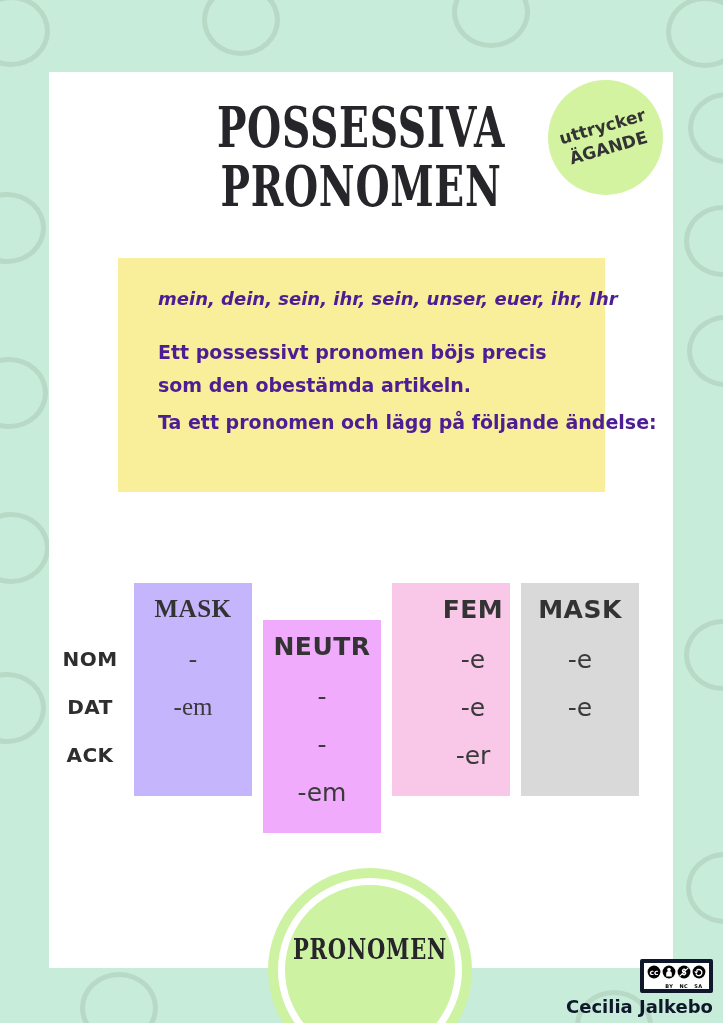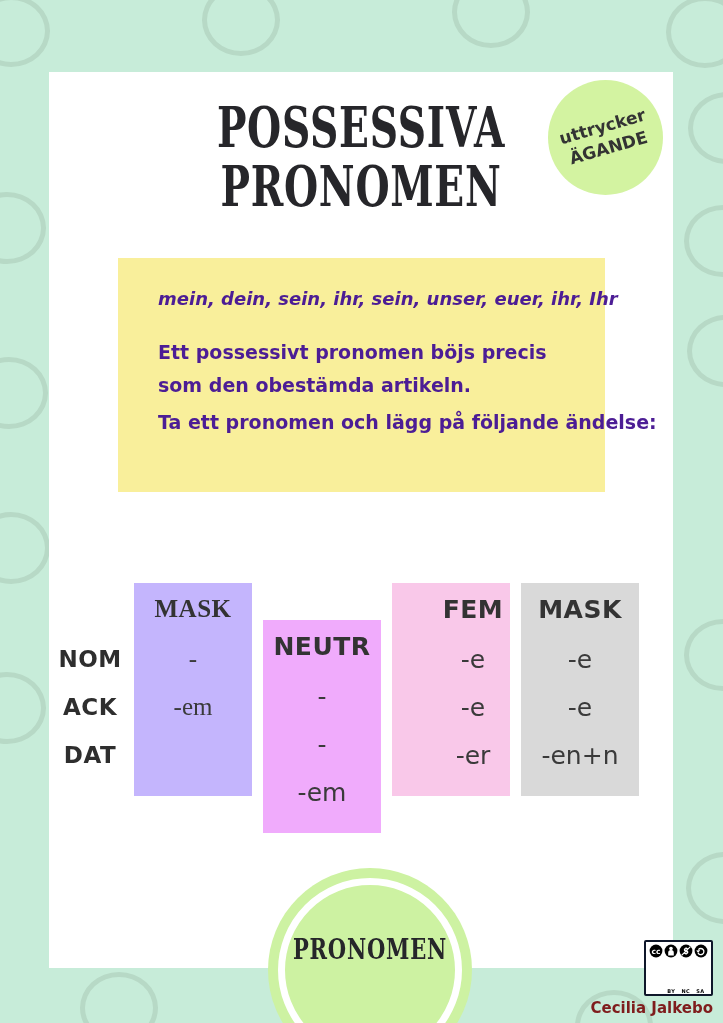--- a/index.html
+++ b/index.html
@@ -48,48 +48,48 @@
     position:absolute;left:8px;top:511px;
     display:grid;grid-template-columns:66px 118px 118px 118px 118px;column-gap:11px;
   }
   .col{height:213px;display:flex;flex-direction:column;}
   .col-header{height:52px;display:flex;align-items:center;justify-content:center;
     font-weight:700;font-size:25px;color:#333333;letter-spacing:0.5px;}
   .cell{height:48px;display:flex;align-items:center;justify-content:center;
     font-size:25px;color:#3a3a3a;}
   .label-col{background:transparent;}
   .row-label{height:48px;display:flex;align-items:center;justify-content:center;
-    font-weight:700;font-size:23px;color:#2e2e2e;letter-spacing:0.5px;}
+    font-weight:700;font-size:20px;color:#2e2e2e;letter-spacing:0.5px;}
   
   .footer-circle{
     position:absolute;left:268px;top:868px;width:204px;height:204px;
     border-radius:50%;z-index:2;
   }
   .footer-circle::before{
     content:"";position:absolute;inset:10px;border:7px solid #ffffff;
     border-radius:50%;
   }
   .footer-circle-label{
     position:absolute;top:66px;left:0;width:100%;text-align:center;
     font-family:"DejaVu Serif", serif;font-weight:700;font-size:27px;
     color:#26262a;letter-spacing:1px;transform:scaleX(0.78);
   }
   
   .license{
     position:absolute;right:10px;bottom:6px;z-index:3;
     display:flex;flex-direction:column;align-items:flex-end;
   }
   .cc-badge{
-    background:#ffffff;border:2px solid #0f172a;border-radius:2px;
-    padding:1px 3px 0 3px;display:flex;flex-direction:column;align-items:center;gap:26px;
+    background:#ffffff;border:4px solid #0f172a;border-radius:2px;
+    padding:1px 3px 0 3px;display:flex;flex-direction:column;align-items:center;
   }
   .cc-icons{display:flex;gap:1px;}
   .cc-labels{display:flex;gap:6px;padding-left:15px;font-size:5px;font-weight:700;
     color:#000;line-height:6px;letter-spacing:0.5px;}
-  .author{margin-top:3px;font-weight:700;font-size:15px;color:#7f1d1d;}
+  .author{margin-top:3px;font-weight:700;font-size:18px;color:#0f172a;}
 </style>
 </head>
 <body style="background-color: rgb(199, 236, 217);">
 
 <div class="bg-ring" style="left:-28px;top:-5px"></div>
 <div class="bg-ring" style="left:202px;top:-16px"></div>
 <div class="bg-ring" style="left:452px;top:-24px"></div>
 <div class="bg-ring" style="left:666px;top:-4px"></div>
 <div class="bg-ring" style="left:-32px;top:192px"></div>
 <div class="bg-ring" style="left:-30px;top:357px"></div>
@@ -123,22 +123,22 @@
       <div>Ett possessivt pronomen böjs precis</div>
       <div>som den obestämda artikeln.</div>
     </div>
     <div class="instruction">Ta ett pronomen och lägg på följande ändelse:</div>
   </div>
 
   <div class="endings-table">
     <div class="col label-col">
       <div class="col-header"></div>
       <div class="row-label">NOM</div>
+      <div class="row-label">DAT</div>
       <div class="row-label">ACK</div>
-      <div class="row-label">DAT</div>
     </div>
     <div class="col" style="background-color: #c4b5fd; font-family: Liberation Serif, serif;">
       <div class="col-header">MASK</div>
       <div class="cell">-</div>
       <div class="cell">-em</div>
     </div>
     <div class="col" style="background-color: #f0abfc; margin-top: 37px;">
       <div class="col-header">NEUTR</div>
       <div class="cell">-</div>
       <div class="cell">-</div>
@@ -147,21 +147,20 @@
     <div class="col" style="background-color: rgb(249, 200, 233); padding-left: 44px;">
       <div class="col-header">FEM</div>
       <div class="cell">-e</div>
       <div class="cell">-e</div>
       <div class="cell">-er</div>
     </div>
     <div class="col" style="background-color: rgb(217, 217, 217);">
       <div class="col-header">MASK</div>
       <div class="cell">-e</div>
       <div class="cell">-e</div>
-      <div class="cell">-en+n</div>
     </div>
   </div>
 
 </div>
 
 <div class="footer-circle" style="background-color: rgb(205, 242, 162);">
   <div class="footer-circle-label">PRONOMEN</div>
 </div>
 
 <div class="license">

